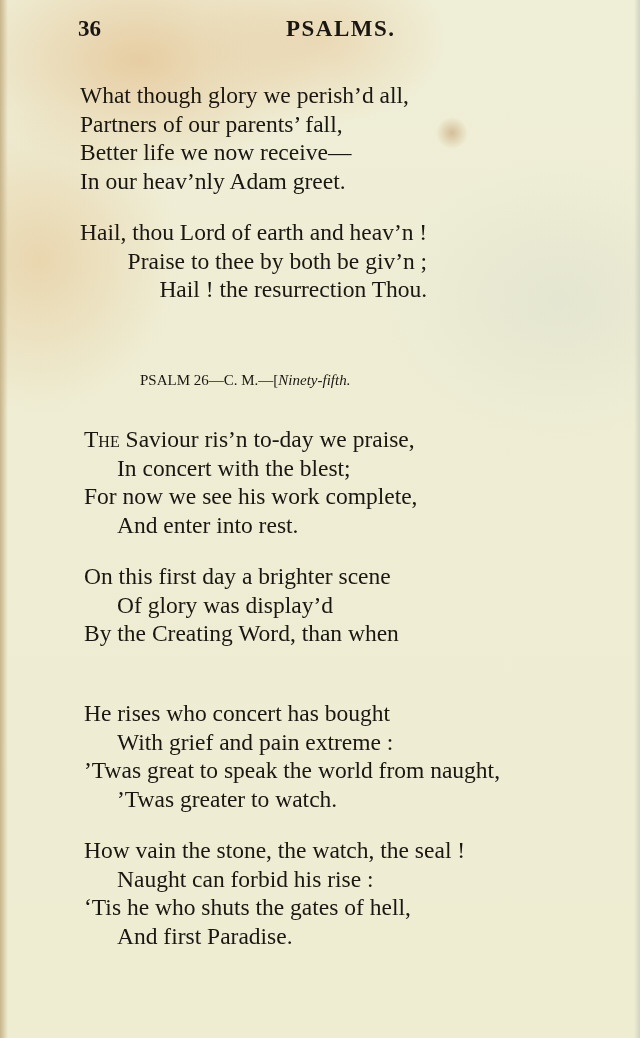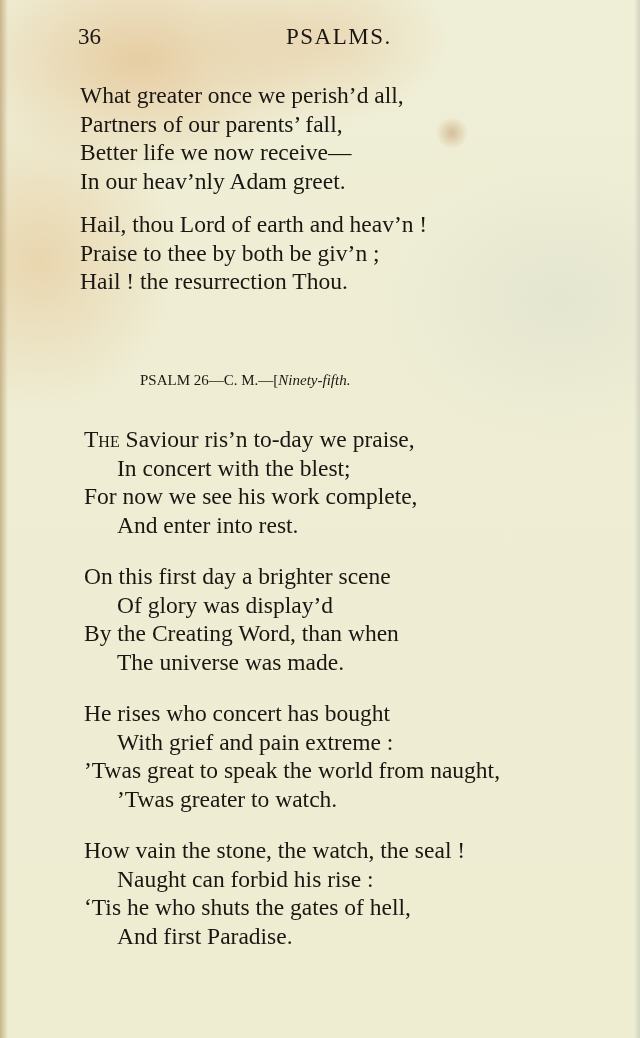--- a/index.html
+++ b/index.html
@@ -33,24 +33,25 @@
       background: linear-gradient(to right, #c8b58a, rgba(200,181,138,0));
     }
     .right-edge {
       position: absolute;
       right: 0; top: 0; bottom: 0;
       width: 6px;
       background: linear-gradient(to left, rgba(190,195,180,0.6), rgba(190,195,180,0));
     }
     .running-head {
       position: absolute;
-      top: 24px;
+      top: 16px;
       left: 78px;
       width: 490px;
       height: 30px;
+      font-weight: bold;
     }
     .page-number {
       position: absolute;
       left: 0;
       top: 0;
       font-size: 23px;
       letter-spacing: 0px;
     }
     .running-title {
       position: absolute;
@@ -92,48 +93,47 @@
 <div class="page">
   <div class="left-edge"></div>
   <div class="right-edge"></div>
 
   <div class="running-head">
     <span class="page-number">36</span>
     <span class="running-title">PSALMS.</span>
   </div>
 
   <div class="stanza" style="top:81px;">
-    <span class="line">What greater once we perish’d all,</span>
+    <span class="line">What though glory we perish’d all,</span>
     <span class="line">Partners of our parents’ fall,</span>
     <span class="line">Better life we now receive—</span>
     <span class="line">In our heav’nly Adam greet.</span>
   </div>
 
-  <div class="stanza" style="top:210px;">
+  <div class="stanza" style="top:218px;text-align:right;">
     <span class="line">Hail, thou Lord of earth and heav’n !</span>
     <span class="line">Praise to thee by both be giv’n ;</span>
     <span class="line">Hail !  the resurrection Thou.</span>
   </div>
 
   <div class="psalm-heading">
     <span>PSALM 26—C. M.—[</span><span class="tune">Ninety-fifth.</span>
   </div>
 
   <div class="stanza" style="top:425px; left:84px;">
     <span class="line"><span class="smallcaps">The</span><span> Saviour ris’n to-day we praise,</span></span>
     <span class="line indent">In concert with the blest;</span>
     <span class="line">For now we see his work complete,</span>
     <span class="line indent">And enter into rest.</span>
   </div>
 
   <div class="stanza" style="top:562px; left:84px;">
     <span class="line">On this first day a brighter scene</span>
     <span class="line indent">Of  glory was display’d</span>
     <span class="line">By the Creating Word, than when</span>
-    <span class="line indent">The universe was made.</span>
   </div>
 
   <div class="stanza" style="top:699px; left:84px;">
     <span class="line">He rises who concert has bought</span>
     <span class="line indent">With grief  and pain extreme :</span>
     <span class="line">’Twas great to speak the world from naught,</span>
     <span class="line indent">’Twas greater to watch.</span>
   </div>
 
   <div class="stanza" style="top:836px; left:84px;">

